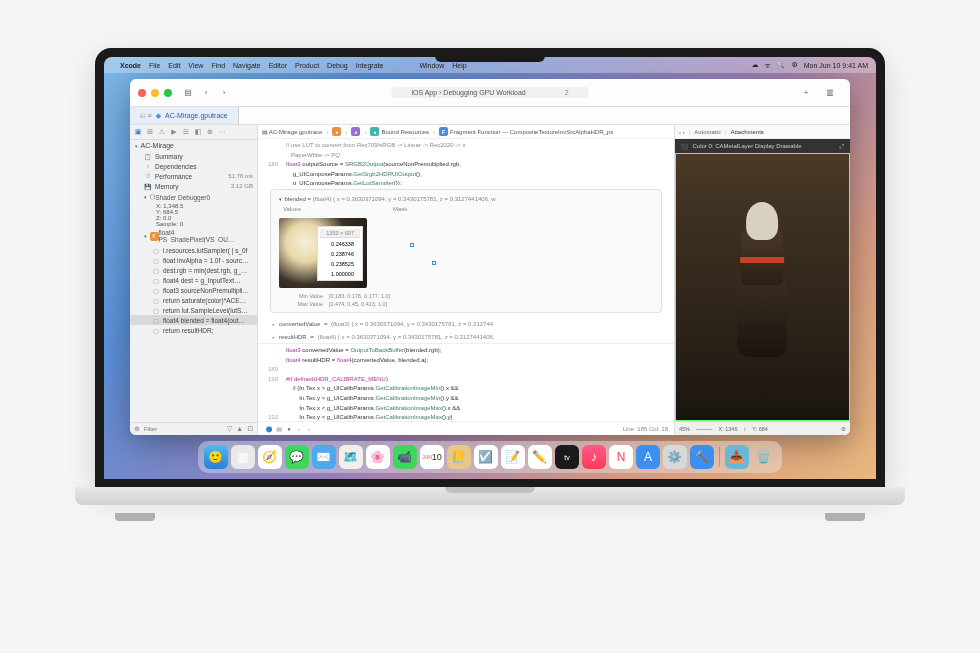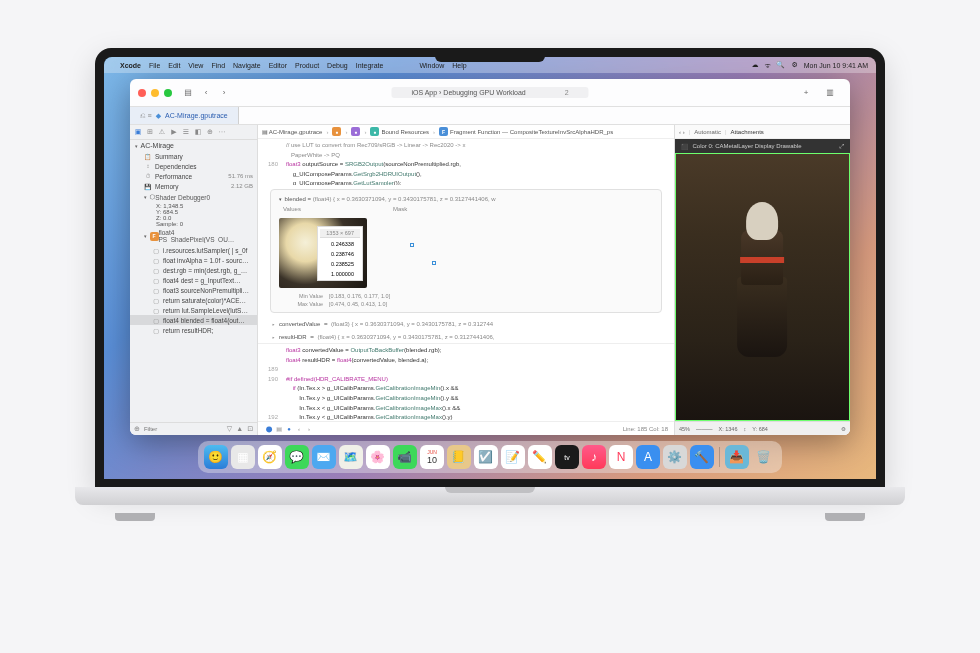--- a/index.html
+++ b/index.html
@@ -417,21 +417,21 @@
 
       <div class="dock">
         <div class="dock-item" style="background:linear-gradient(#4dbbf0,#2a7dd8)">🙂</div>
         <div class="dock-item" style="background:#e8e8e8">▦</div>
         <div class="dock-item" style="background:#fff">🧭</div>
         <div class="dock-item" style="background:#3dd85a">💬</div>
         <div class="dock-item" style="background:#4da8f0">✉️</div>
         <div class="dock-item" style="background:#f0f0e8">🗺️</div>
         <div class="dock-item" style="background:#fff">🌸</div>
         <div class="dock-item" style="background:#3dd85a">📹</div>
-        <div class="dock-item" style="background:#fff;flex-direction:column;font-size:5px;color:#e84a3d">
+        <div class="dock-item" style="background:#fff;flex-direction:row;font-size:5px;color:#e84a3d">
             <div>JUN</div>
             <div style="color:#333;font-size:9px">10</div>
           </div>
         <div class="dock-item" style="background:#e8c88a">📒</div>
         <div class="dock-item" style="background:#fff">☑️</div>
         <div class="dock-item" style="background:#fff">📝</div>
         <div class="dock-item" style="background:#fff">✏️</div>
         <div class="dock-item" style="background:#1a1a1a;font-size:7px">tv</div>
         <div class="dock-item" style="background:linear-gradient(#ff5a8a,#ff3a5a)">♪</div>
         <div class="dock-item" style="background:#fff;color:#ff3a5a">N</div>

